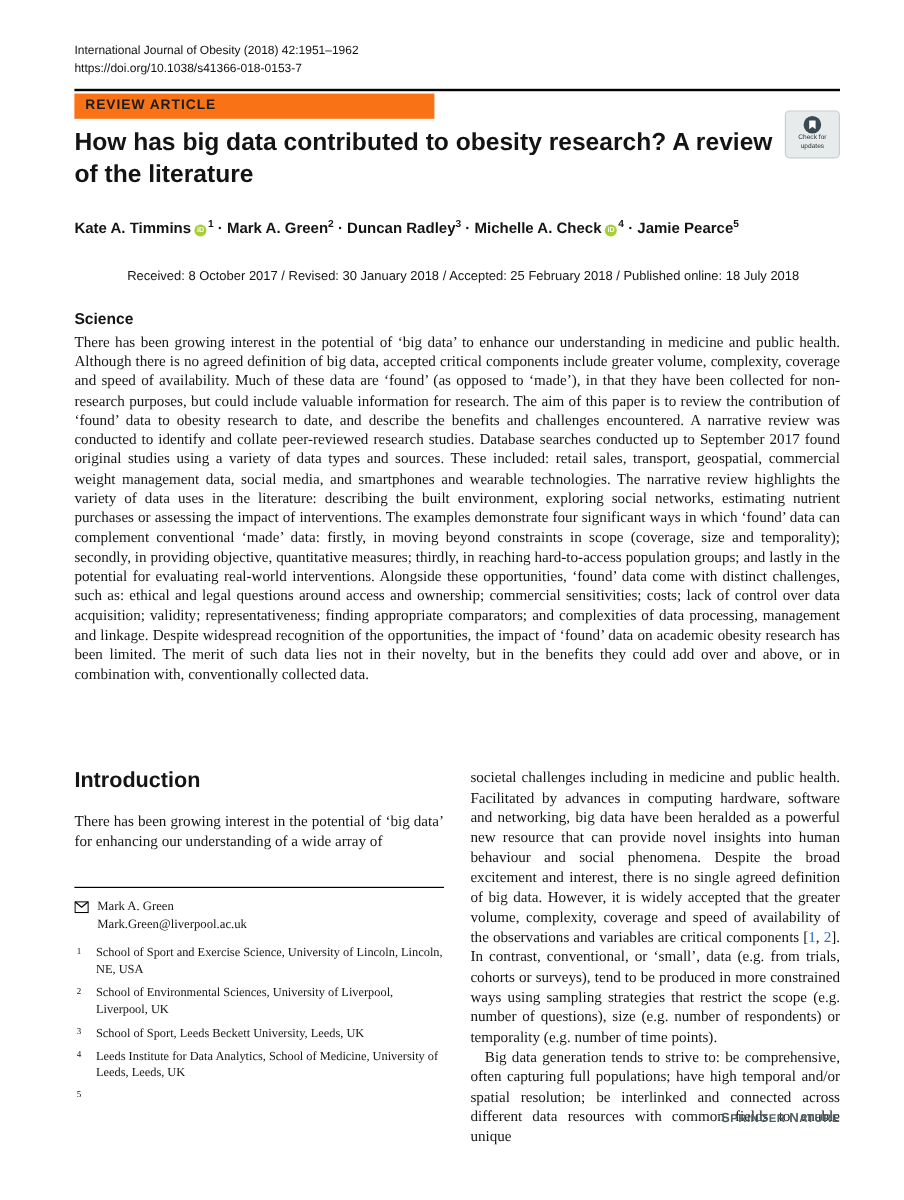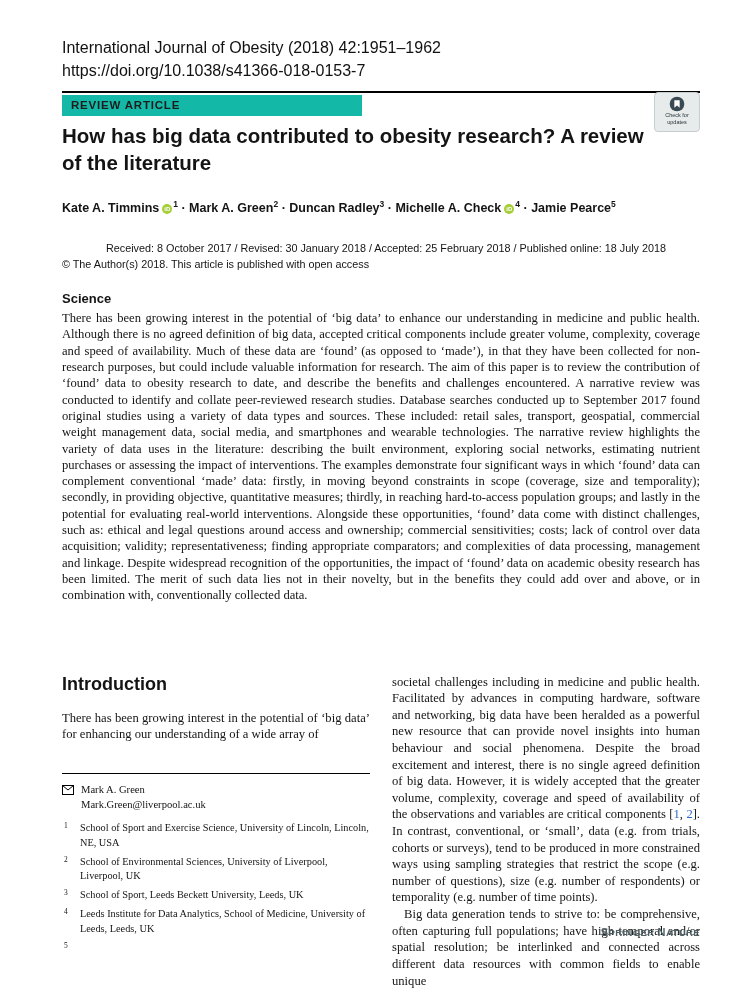--- a/index.html
+++ b/index.html
@@ -1,23 +1,23 @@
 <!DOCTYPE html>
 <html><head>
 <meta charset="utf-8">
 <style>
   * { margin:0; padding:0; box-sizing:border-box; }
   html,body { background:#ffffff; }
   body { width:753px; height:1000px; font-family:"Liberation Serif", serif; color:#141414; }
   .page { position:relative; width:753px; height:1000px; padding:36px 53px 0 62px; overflow:hidden; }
 
   
-  .jline { font-family:"Liberation Sans", sans-serif; font-size:16px; line-height:1.45; color:#111; }
+  .jline { font-family:"Liberation Sans", sans-serif; font-size:10px; line-height:1.45; color:#111; }
   .toprule { border-top:2.5px solid #000; margin-top:9px; }
-  .banner { margin-top:2px; width:300px; height:21px; background:#14b8a6; }
+  .banner { margin-top:2px; width:300px; height:21px; background:#f97316; }
   .banner span { font-family:"Liberation Sans", sans-serif; font-weight:bold; font-size:11.5px; letter-spacing:0.8px; line-height:21px; padding-left:9px; color:#1c1c1c; display:inline-block; }
 
   
   .updates { position:absolute; top:92px; right:53px; width:46px; height:40px; background:#e7ebeb; border:1px solid #c7ced0; border-radius:4px; text-align:center; padding-top:3px; }
   .updates svg { width:16px; height:16px; display:block; margin:0 auto; }
   .updates .l1, .updates .l2 { font-family:"Liberation Sans", sans-serif; font-size:5.5px; line-height:1.3; color:#27343a; display:block; }
 
   .subject { font-family:"Liberation Sans", sans-serif; font-weight:bold; font-size:12px; margin-top:15px; }
   .title { font-family:"Liberation Sans", sans-serif; font-weight:bold; font-size:20.5px; line-height:1.3; margin-top:7px; width:600px; }
 
@@ -85,21 +85,20 @@
       <span class="author"><span>Mark A. Green</span><sup>2</sup></span>
     <span class="sep"> · </span>
       <span class="author"><span>Duncan Radley</span><sup>3</sup></span>
     <span class="sep"> · </span>
       <span class="author"><span>Michelle A. Check</span><span class="orcid">iD</span><sup>4</sup></span>
     <span class="sep"> · </span>
       <span class="author"><span>Jamie Pearce</span><sup>5</sup></span>
     </div>
 
   <div class="history">Received: 8 October 2017 / Revised: 30 January 2018 / Accepted: 25 February 2018 / Published online: 18 July 2018</div>
-  <div class="copyright">© The Author(s) 2018. This article is published with open access</div>
 
   <div class="abs-head">Science</div>
   <p class="abs-text">There has been growing interest in the potential of ‘big data’ to enhance our understanding in medicine and public health. Although there is no agreed definition of big data, accepted critical components include greater volume, complexity, coverage and speed of availability. Much of these data are ‘found’ (as opposed to ‘made’), in that they have been collected for non-research purposes, but could include valuable information for research. The aim of this paper is to review the contribution of ‘found’ data to obesity research to date, and describe the benefits and challenges encountered. A narrative review was conducted to identify and collate peer-reviewed research studies. Database searches conducted up to September 2017 found original studies using a variety of data types and sources. These included: retail sales, transport, geospatial, commercial weight management data, social media, and smartphones and wearable technologies. The narrative review highlights the variety of data uses in the literature: describing the built environment, exploring social networks, estimating nutrient purchases or assessing the impact of interventions. The examples demonstrate four significant ways in which ‘found’ data can complement conventional ‘made’ data: firstly, in moving beyond constraints in scope (coverage, size and temporality); secondly, in providing objective, quantitative measures; thirdly, in reaching hard-to-access population groups; and lastly in the potential for evaluating real-world interventions. Alongside these opportunities, ‘found’ data come with distinct challenges, such as: ethical and legal questions around access and ownership; commercial sensitivities; costs; lack of control over data acquisition; validity; representativeness; finding appropriate comparators; and complexities of data processing, management and linkage. Despite widespread recognition of the opportunities, the impact of ‘found’ data on academic obesity research has been limited. The merit of such data lies not in their novelty, but in the benefits they could add over and above, or in combination with, conventionally collected data.</p>
 
   <div class="cols">
     <div class="col">
       <div class="intro-head">Introduction</div>
       <p class="body-par">There has been growing interest in the potential of ‘big data’ for enhancing our understanding of a wide array of</p>
 
       <div class="footnote">

